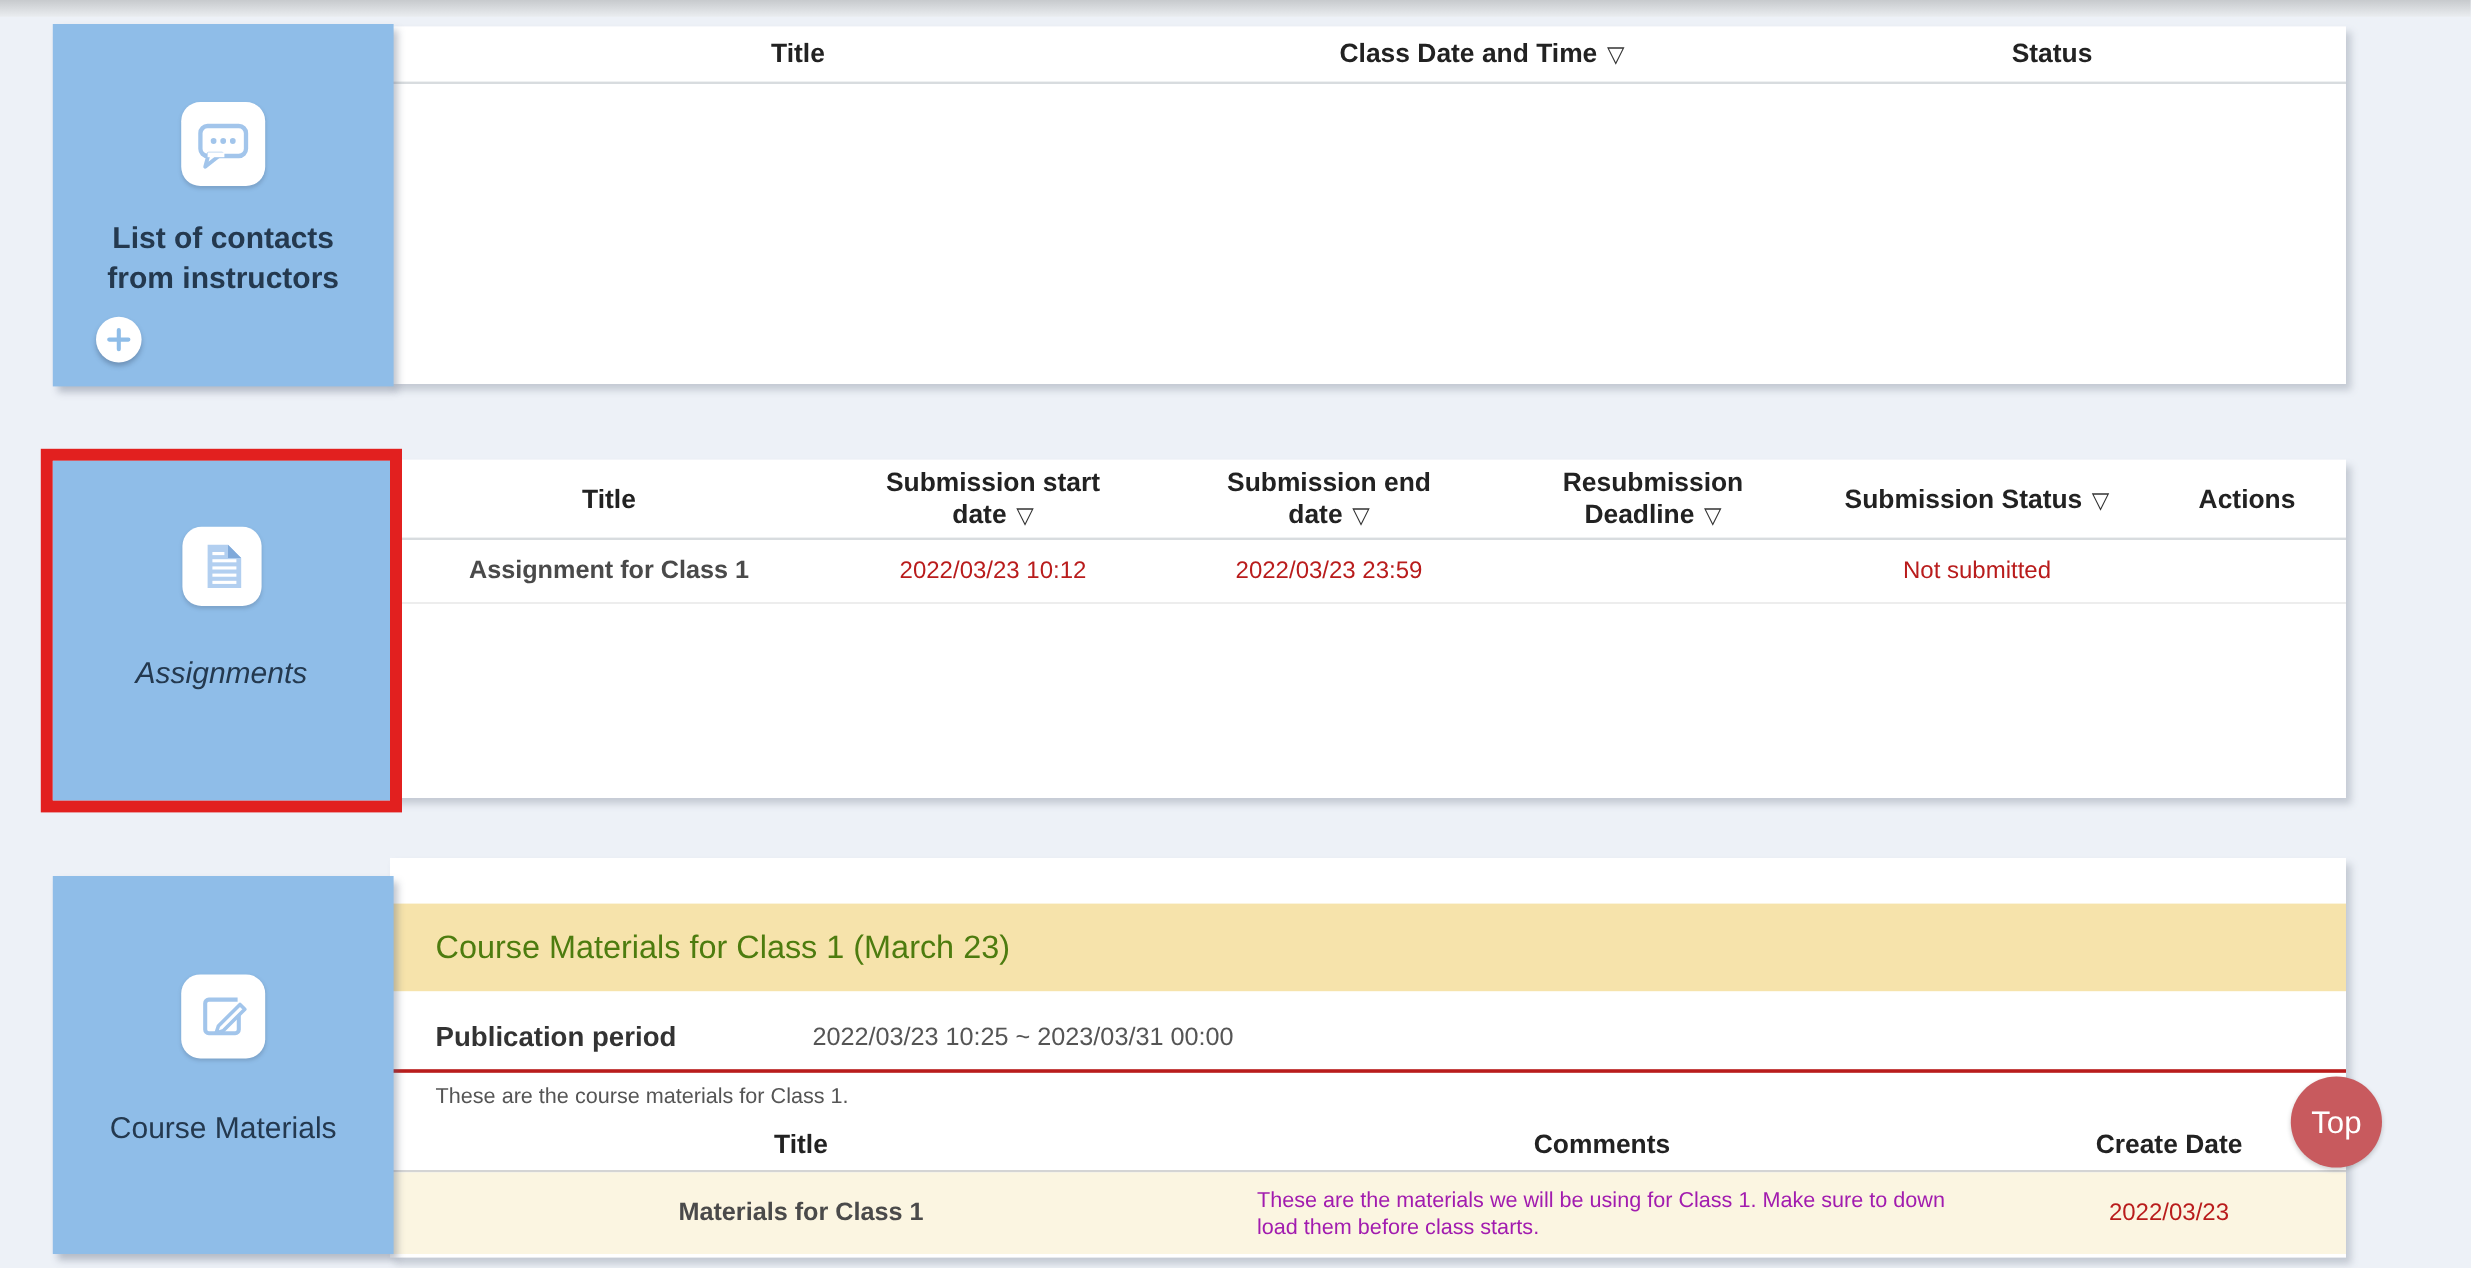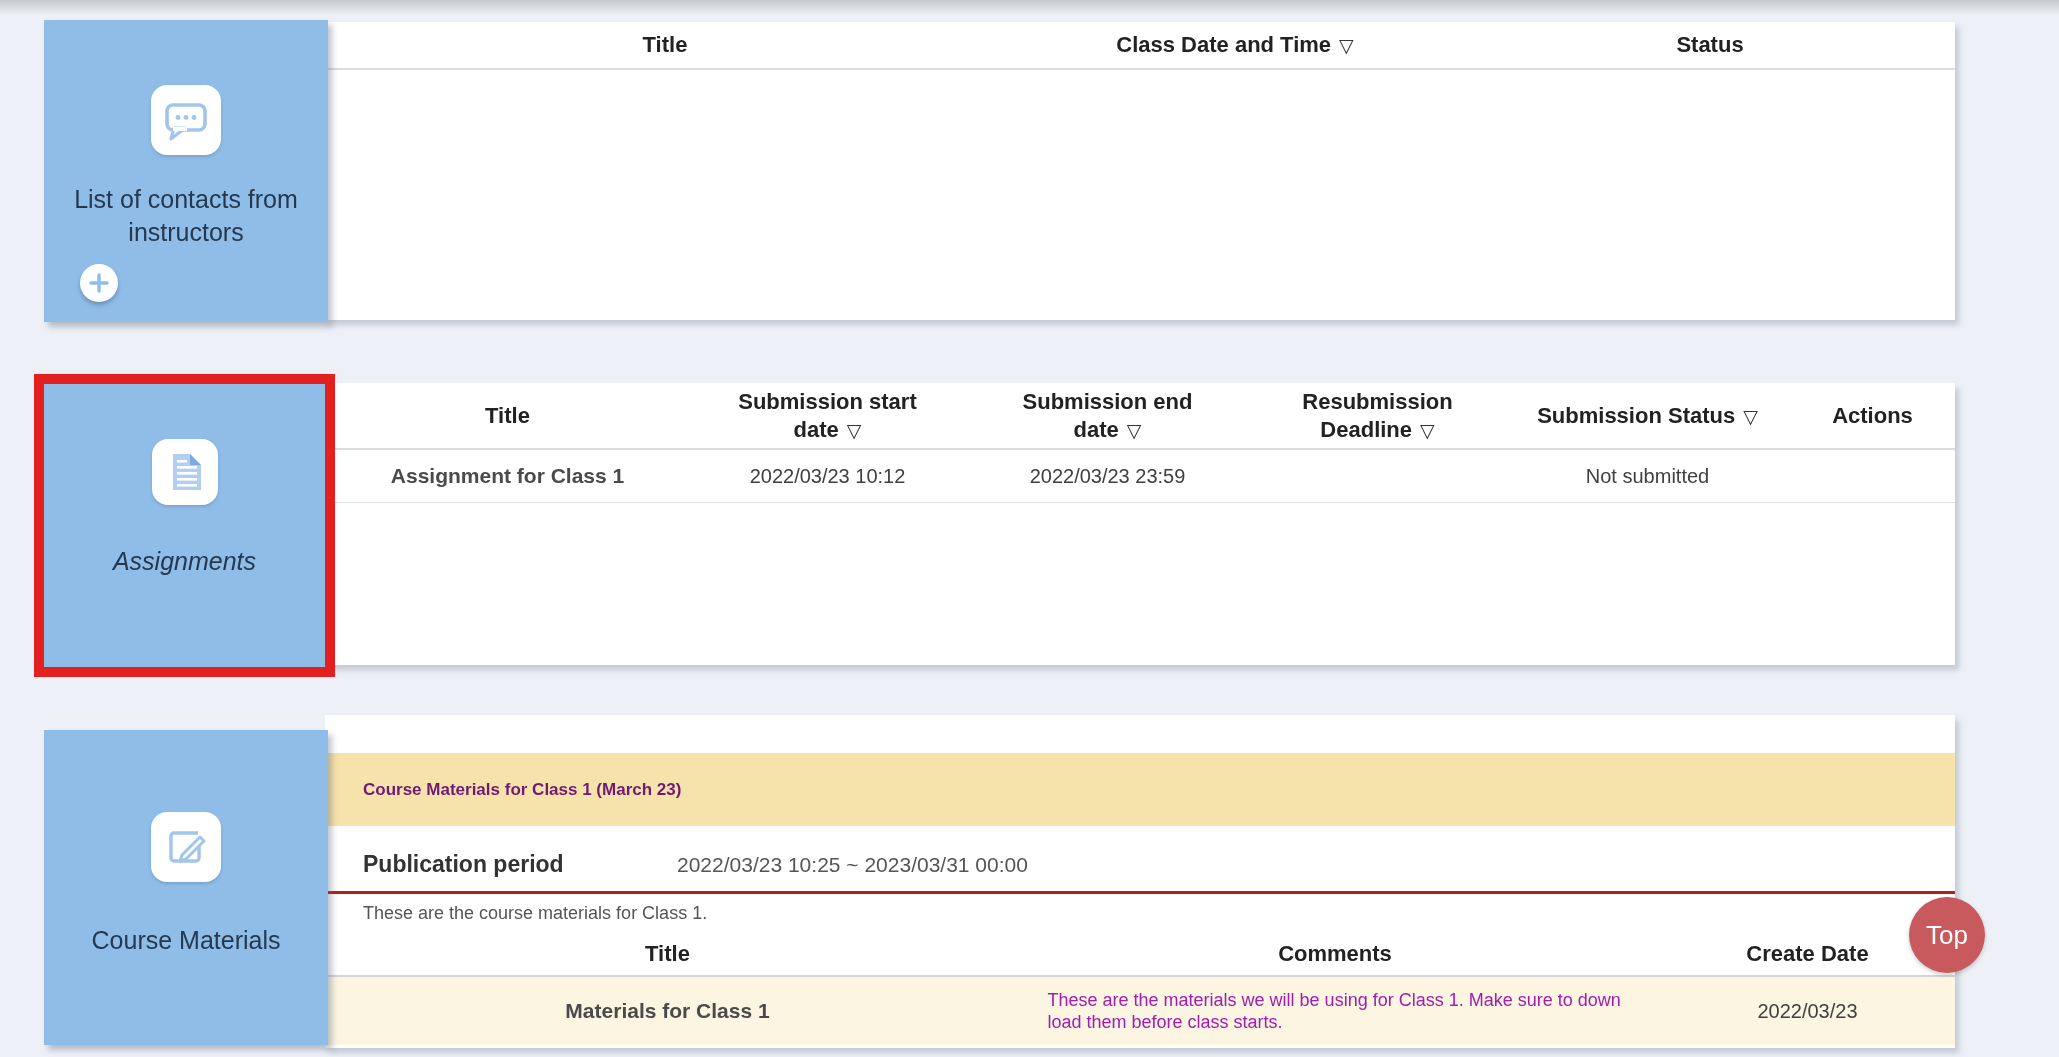--- a/index.html
+++ b/index.html
@@ -23,26 +23,26 @@
   .icon-sq{width:70px;height:70px;background:#fff;border-radius:16px;
     display:flex;align-items:center;justify-content:center;
     box-shadow:0 2px 3px rgba(70,90,120,.25);}
   
   .panel{position:absolute;left:325px;width:1630px;background:#fff;
     box-shadow:4px 5px 6px rgba(90,100,120,.28);z-index:1;}
   .hdr-row{display:flex;align-items:center;border-bottom:2px solid #d8dcdf;}
   .hdr-cell{font-weight:bold;font-size:22px;color:#222;text-align:center;line-height:1.25;padding:0 28px;}
   .sort{font-weight:normal;font-size:19px;margin-left:8px;color:#333;}
   .body-row{display:flex;align-items:center;border-bottom:1px solid #e2e2e2;}
-  .cell{font-size:20px;color:#404040;text-align:center;}
+  .cell{font-size:20px;color:#b91c1c;text-align:center;}
   .cell-title{font-weight:bold;font-size:21px;color:#4a4a4a;}
   
   .mat-bar{position:absolute;left:0;top:38px;width:100%;height:73px;background:var(--tan);
     display:flex;align-items:center;padding-left:38px;}
-  .mat-title{font-size:17px;font-weight:bold;color:#701a75;}
+  .mat-title{font-size:27px;font-weight:normal;color:#4d7c0f;}
   .pub-row{position:absolute;left:0;top:122px;width:100%;height:57px;border-bottom:3px solid #b91c1c;}
   .pub-label{position:absolute;left:38px;top:14px;font-size:23px;font-weight:bold;color:#333;}
   .pub-value{position:absolute;left:352px;top:16px;font-size:21px;color:#555;}
   .mat-desc{position:absolute;left:38px;top:188px;font-size:18px;color:#555;}
   .mat-hdr{position:absolute;left:0;top:218px;width:100%;height:44px;display:flex;align-items:center;
     border-bottom:2px solid #d4d4d4;}
   .mat-row{position:absolute;left:0;top:262px;width:100%;height:68px;display:flex;align-items:center;
     background:var(--cream);}
   .comments-text{font-size:18px;line-height:1.25;color:#a21caf;max-width:575px;margin:0 auto;
     word-break:break-all;text-align:left;}
@@ -67,21 +67,21 @@
     <div class="hdr-cell" style="width:460px;">
       <span>Class Date and Time</span><span class="sort">▽</span>
     </div>
     <div class="hdr-cell" style="width:490px;">
       <span>Status</span>
     </div>
   </div>
   <div style="height:248px;"></div>
 </div>
 
-<div class="card" style="left:44px;top:20px;width:284px;height:302px;">
+<div class="card" style="left:44px;top:20px;width:284px;height:302px;font-weight:bold;">
   <div class="icon-sq" style="margin-top:65px;">
     <svg width="54" height="54" viewBox="0 0 54 54">
       <rect x="8" y="12" width="38" height="25" rx="6" fill="none" stroke="var(--icon_blue)" stroke-width="3.6"></rect>
       <path d="M15 35 L12 46 L26 35 Z" fill="#fff" stroke="var(--icon_blue)" stroke-width="3.2" stroke-linejoin="round"></path>
       <rect x="14" y="34" width="14" height="4" fill="#fff"></rect>
       <circle cx="19" cy="24.5" r="2.4" fill="var(--icon_blue)"></circle>
       <circle cx="27" cy="24.5" r="2.4" fill="var(--icon_blue)"></circle>
       <circle cx="35" cy="24.5" r="2.4" fill="var(--icon_blue)"></circle>
     </svg>
   </div>

